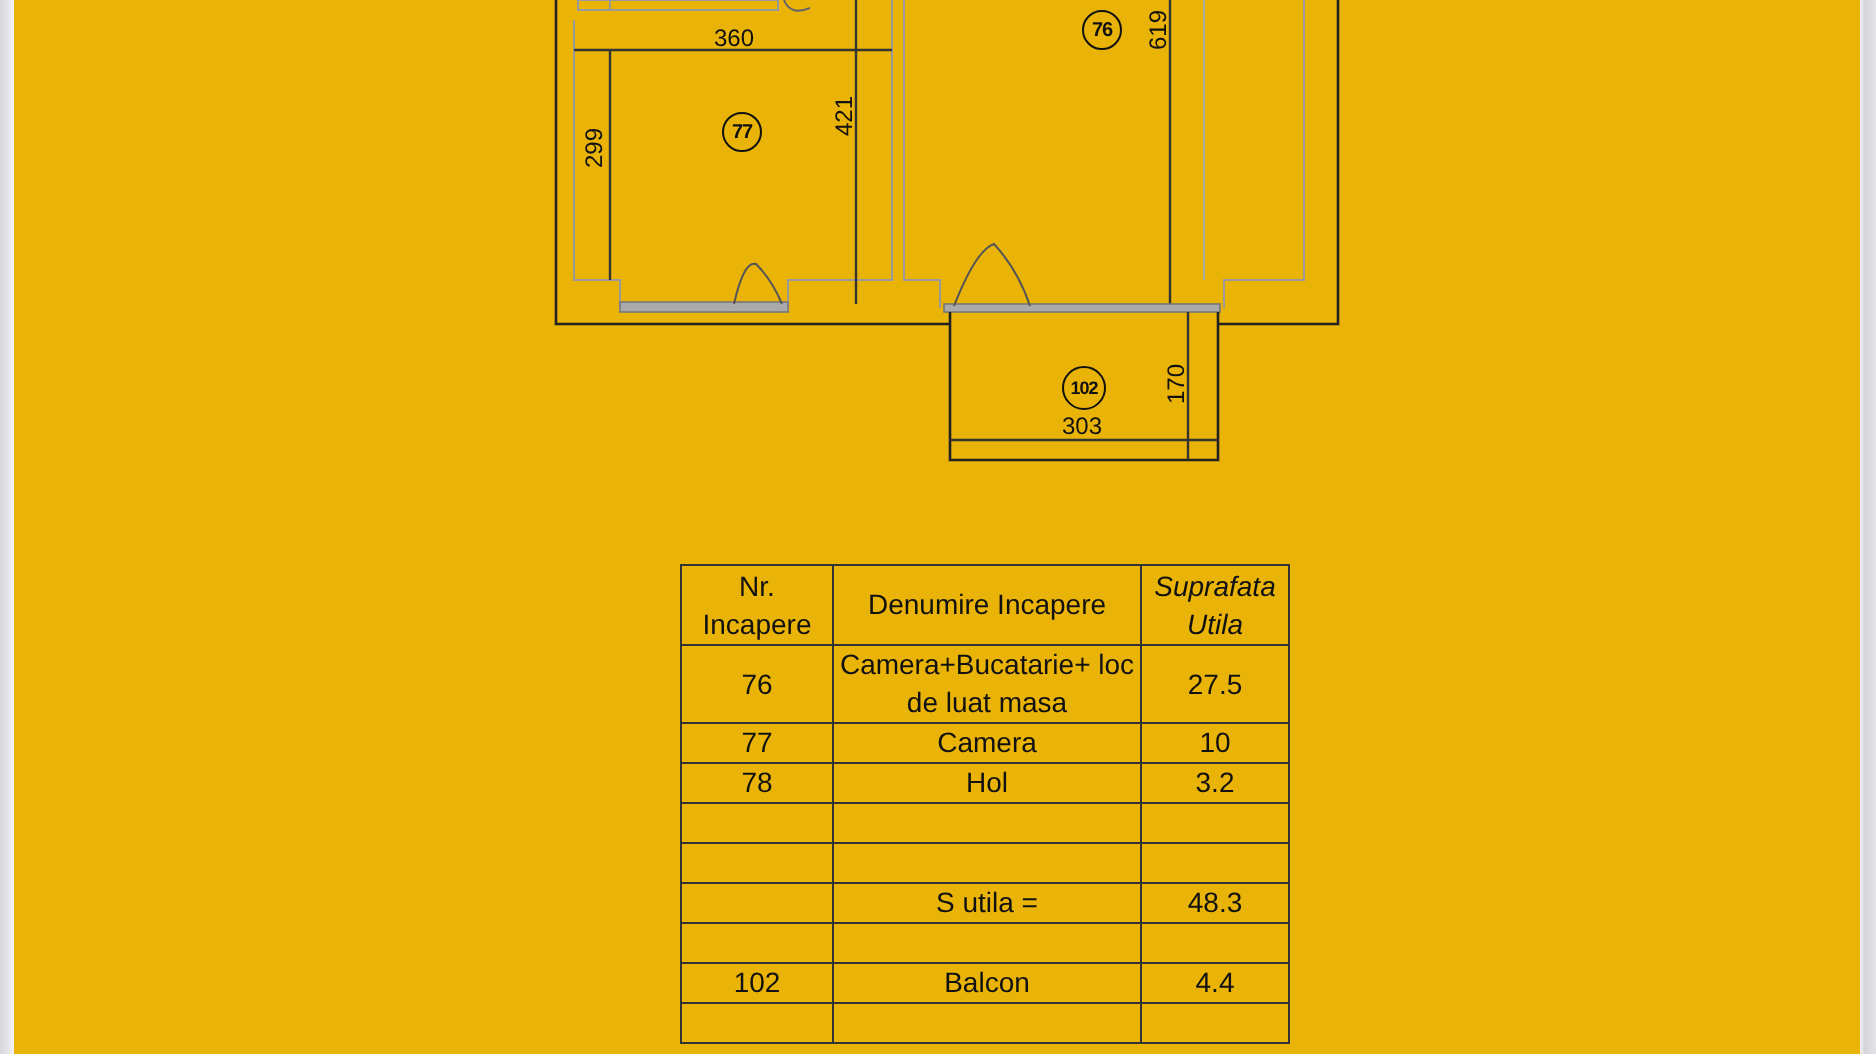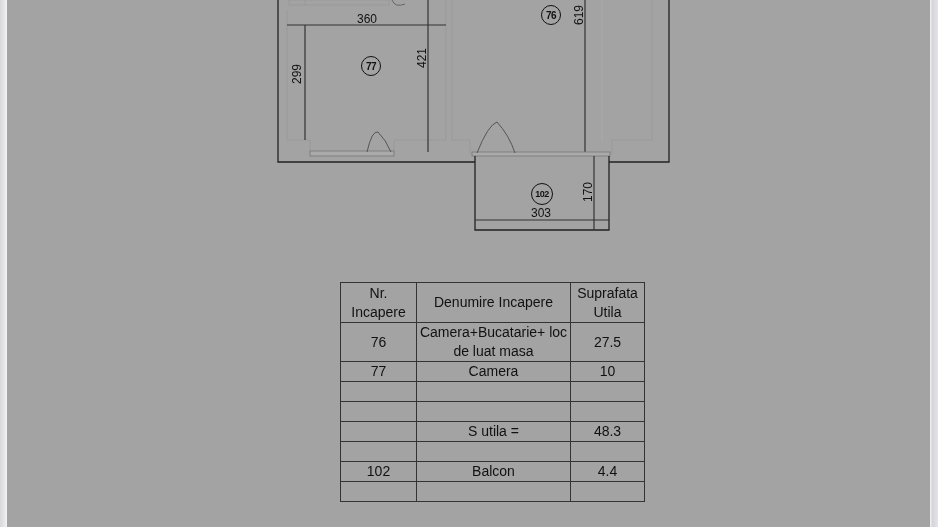--- a/index.html
+++ b/index.html
@@ -1,27 +1,27 @@
 <!DOCTYPE html>
 <html><head>
 <meta charset="utf-8">
 <style>
   html, body { margin:0; padding:0; }
   body { width:938px; height:527px; overflow:hidden; background:#fcfcfc; position:relative; font-family:"Liberation Sans", sans-serif; }
   .edge-left { position:absolute; left:0; top:0; width:7px; height:527px; background:linear-gradient(to right,#d8d8dc,#e6e6ea 60%,#f4f4f6); }
   .edge-right { position:absolute; left:930px; top:0; width:8px; height:527px; background:linear-gradient(to right,#f2f2f4,#d6d6da 30%,#e4e4e8); }
-  .page { position:absolute; left:7px; top:0; width:923px; height:527px; background:#a3a3a3; }
+  .page { position:absolute; left:7px; top:0; width:923px; height:527px; background:#eab308; }
   svg.plan { position:absolute; left:0; top:0; }
   .label { position:absolute; font-size:12px; color:#111; line-height:1; }
   .vlabel { position:absolute; font-size:12px; color:#111; transform:rotate(-90deg); transform-origin:center; line-height:1; }
   .roomtag { position:absolute; width:20px; height:20px; border:1.3px solid #111; border-radius:50%; font-size:10px; font-weight:bold; display:flex; align-items:center; justify-content:center; color:#111; box-sizing:border-box; letter-spacing:-0.5px; }
   table.rooms { position:absolute; left:340px; top:282px; border-collapse:collapse; font-size:14px; color:#111; }
   table.rooms td, table.rooms th { border:1.5px solid #333; text-align:center; padding:0; font-weight:normal; line-height:19px; }
   table.rooms th { height:39px; }
-  .c1 { width:75px; } .c2 { width:153px; } .c3 { width:73px; }
+  .c1 { width:75px; } .c2 { width:153px; } .c3 { width:73px;font-style:italic; }
   tr.r2 td { height:38px; }
   tr.r1 td { height:19px; }
 </style>
 </head>
 <body>
 
 <div class="edge-left"></div>
 <div class="edge-right"></div>
 
 <div class="page">
@@ -85,20 +85,25 @@
       <td>76</td>
       <td>Camera+Bucatarie+ loc de luat masa</td>
       <td>27.5</td>
     </tr>
     <tr class="r1">
       <td>77</td>
       <td>Camera</td>
       <td>10</td>
     </tr>
     <tr class="r1">
+      <td>78</td>
+      <td>Hol</td>
+      <td>3.2</td>
+    </tr>
+    <tr class="r1">
       <td></td>
       <td></td>
       <td></td>
     </tr>
     <tr class="r1">
       <td></td>
       <td></td>
       <td></td>
     </tr>
     <tr class="r1">

